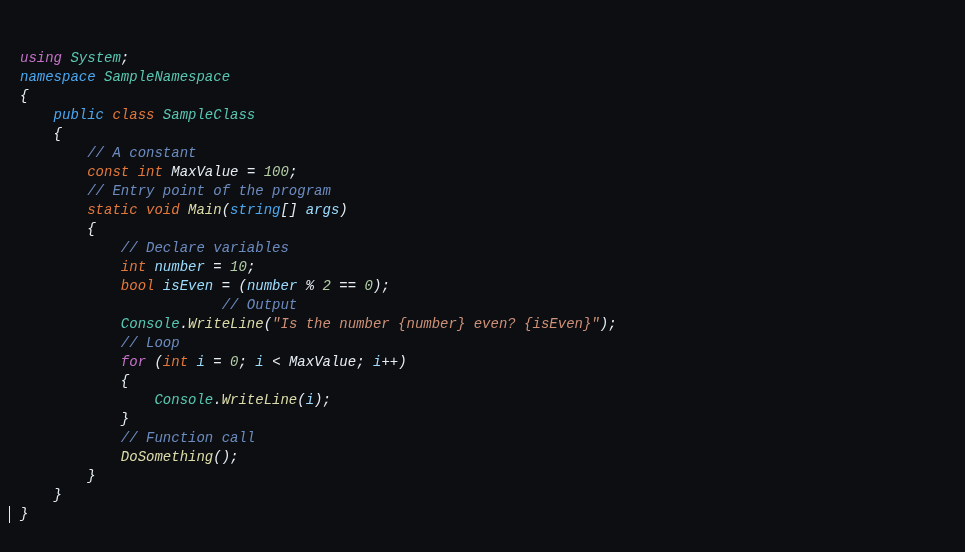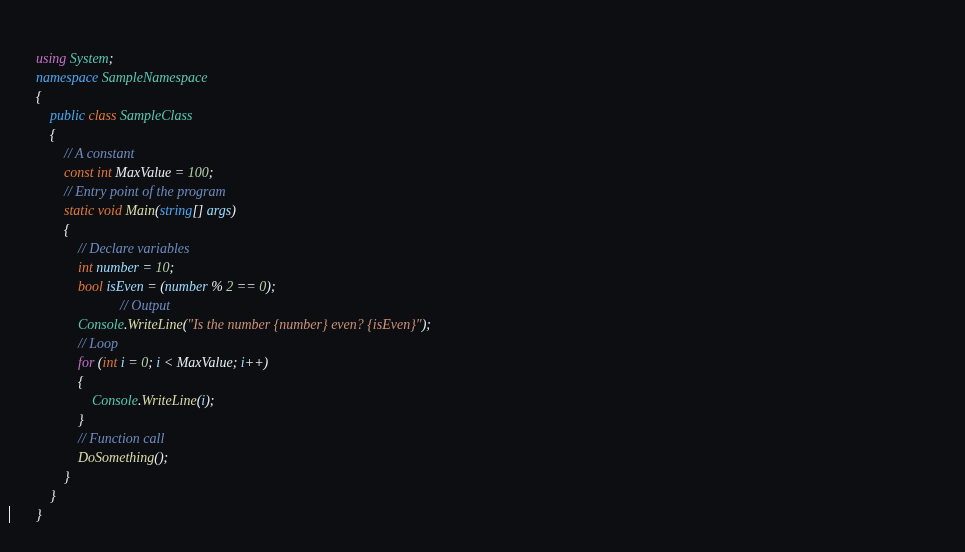--- a/index.html
+++ b/index.html
@@ -4,26 +4,26 @@
 <style>
   html, body {
     margin: 0;
     padding: 0;
     width: 965px;
     height: 552px;
     background: #0d0e12;
     overflow: hidden;
   }
   .editor {
-    font-family: Liberation Serif, serif;
+    font-family: Liberation Mono, monospace;
     font-size: 14px;
     line-height: 19px;
     font-style: italic;
     color: #e6edf3;
-    padding: 30px 10px 10px 36px;
+    padding: 30px 10px 10px 20px;
     white-space: pre;
     position: relative;
   }
   .kw-using    { color: #c371c6; }   
   .kw-ns       { color: #4ba7ef; }   
   .kw-class    { color: #e2783c; }   
   .kw-orange   { color: #e2783c; }   
   .kw-for      { color: #c371c6; }   
   .ident       { color: #e6edf3; }
   .class-name  { color: #59c7b2; }

